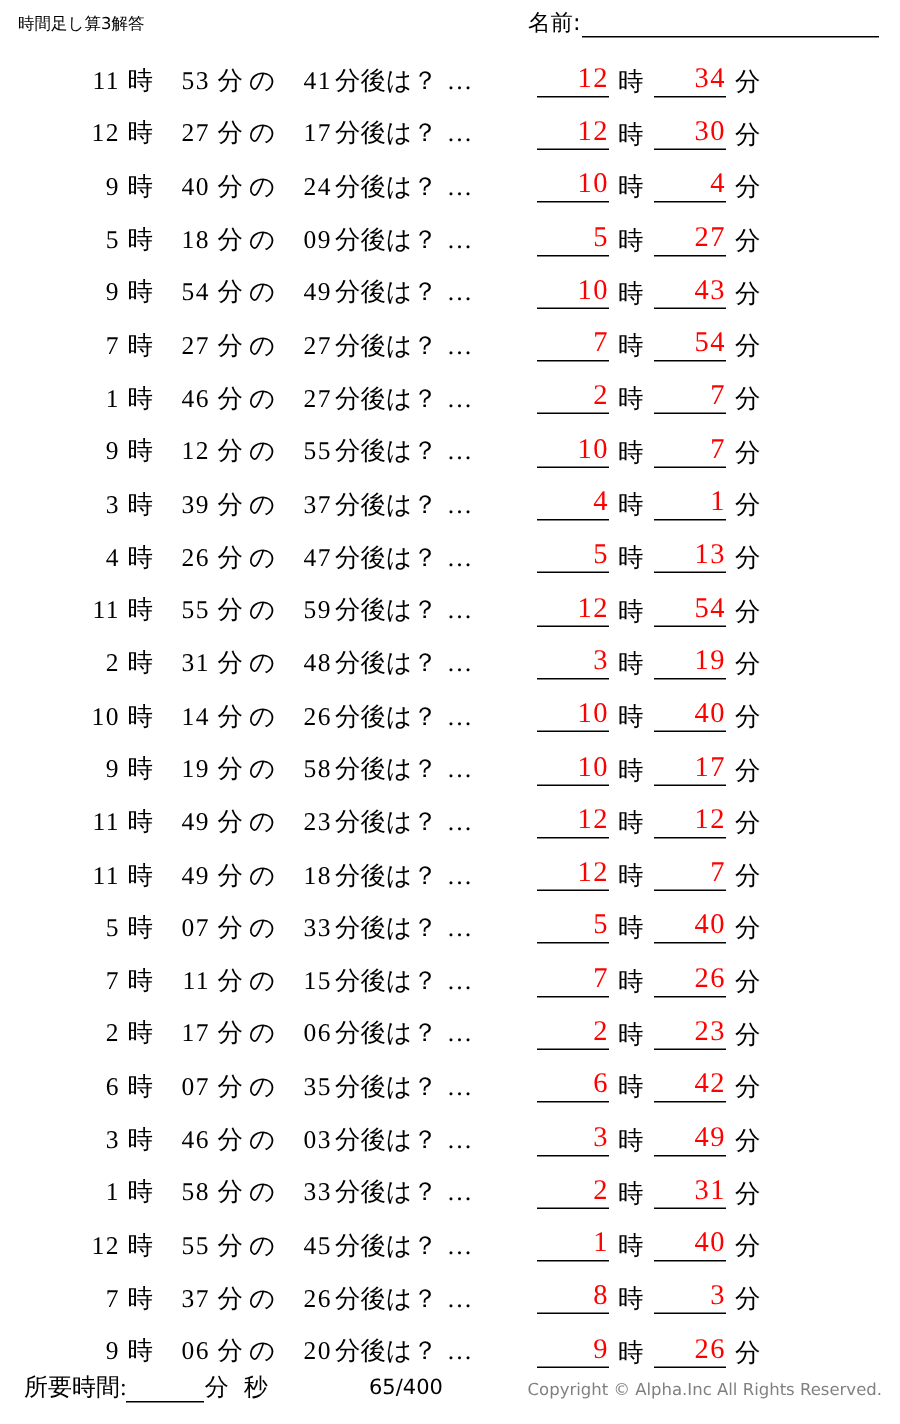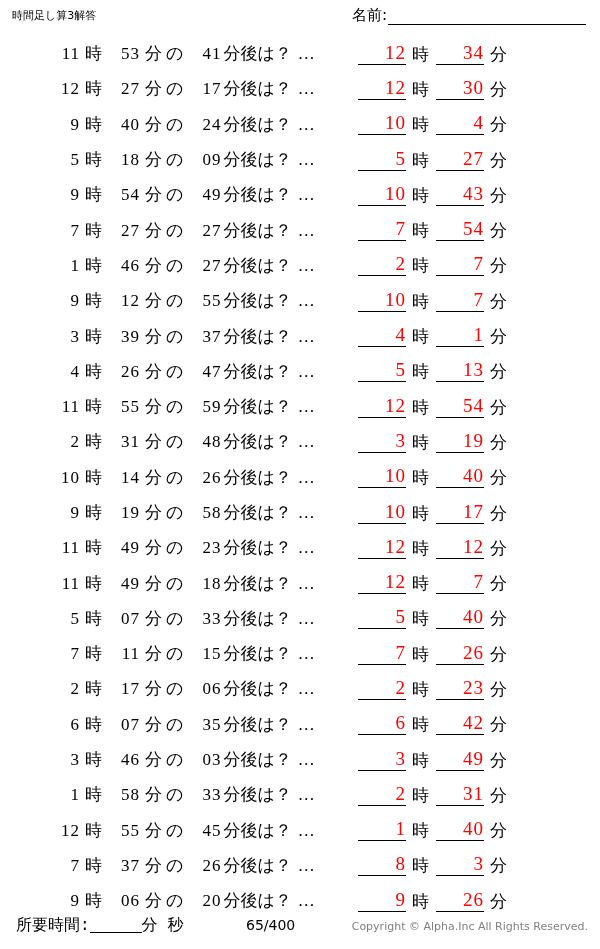--- a/index.html
+++ b/index.html
@@ -122,23 +122,23 @@
     left: 0;
     bottom: 8px;
     width: 600px;
     height: 30px;
   }
   .time-req {
     position: absolute;
     left: 16px;
     top: 4px;
     font-size: 16px;
-    font-family: Liberation Mono, monospace;
+    font-family: Liberation Serif, serif;
     display: flex;
-    align-items: flex-start;
+    align-items: center;
   }
   .time-blank {
     display: inline-block;
     width: 52px;
     border-bottom: 1px solid #000;
     height: 18px;
   }
   .page-num {
     position: absolute;
     left: 246px;

